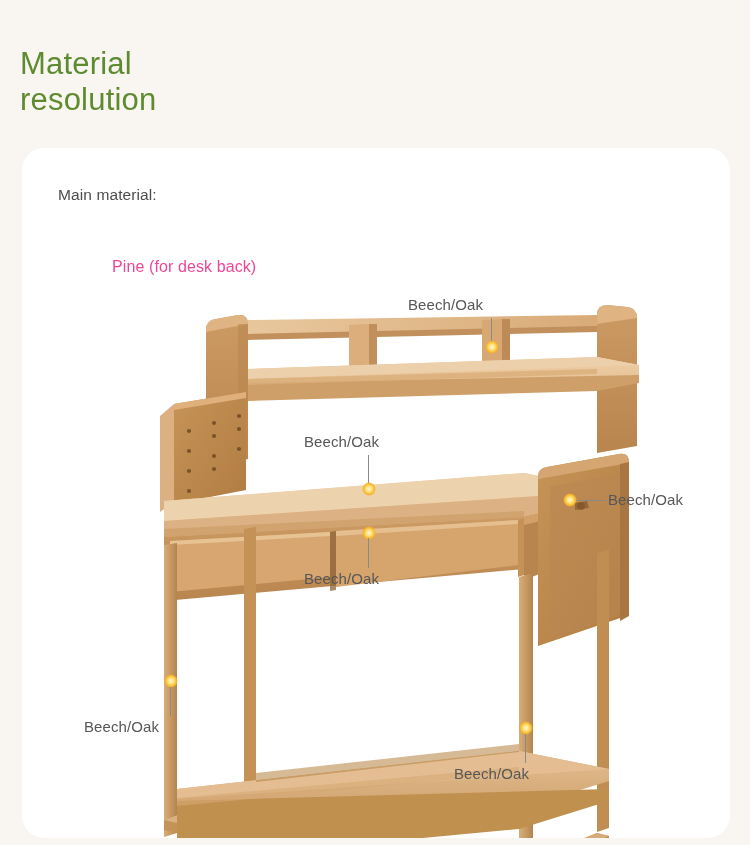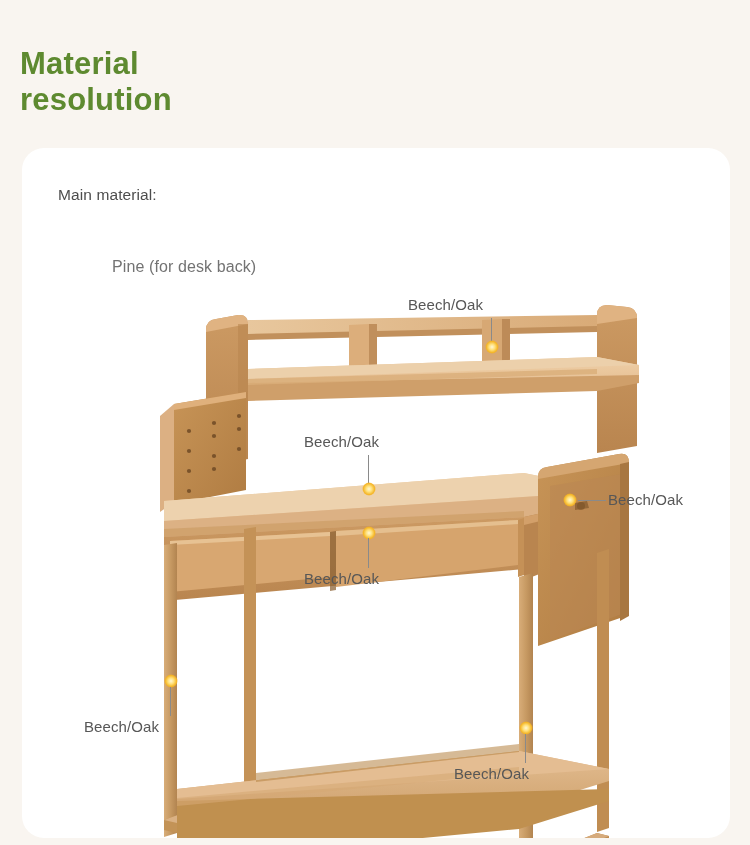--- a/index.html
+++ b/index.html
@@ -18,21 +18,21 @@
   
   .page-title {
     position: absolute;
     left: 20px;
     top: 46px;
     font-size: 31px;
     line-height: 1.17;
     color: #5e8a30;
     letter-spacing: 0.2px;
     white-space: pre-line;
-    font-weight: 700;
+    font-weight: 400;
   }
 
   
   .card {
     position: absolute;
     left: 22px;
     top: 148px;
     width: 708px;
     height: 690px;
     background: #ffffff;
@@ -56,21 +56,21 @@
     width: 475px;
     font-size: 11.2px;
     line-height: 1.28;
     color: #5a5a5a;
   }
   .pine-material {
     position: absolute;
     left: 90px;
     top: 110px;
     font-size: 16px;
-    color: #737373;
+    color: #ec4899;
     letter-spacing: .1px;
   }
 
   
   .stage {
     position: absolute;
     left: 0;
     top: 0;
     width: 708px;
     height: 690px;

